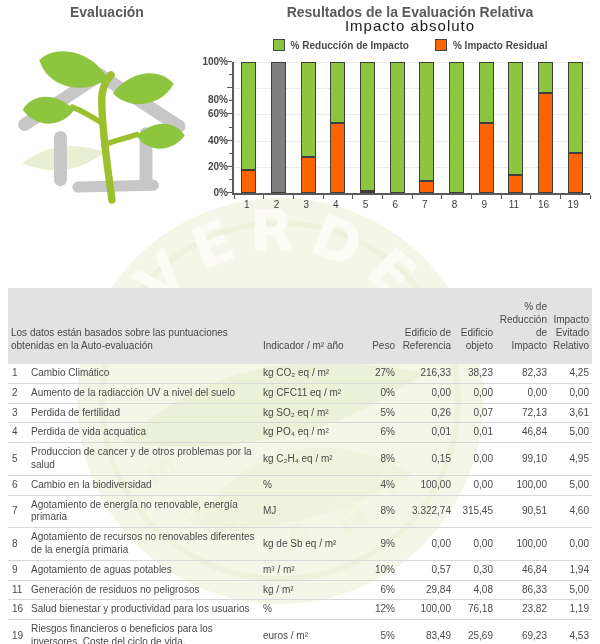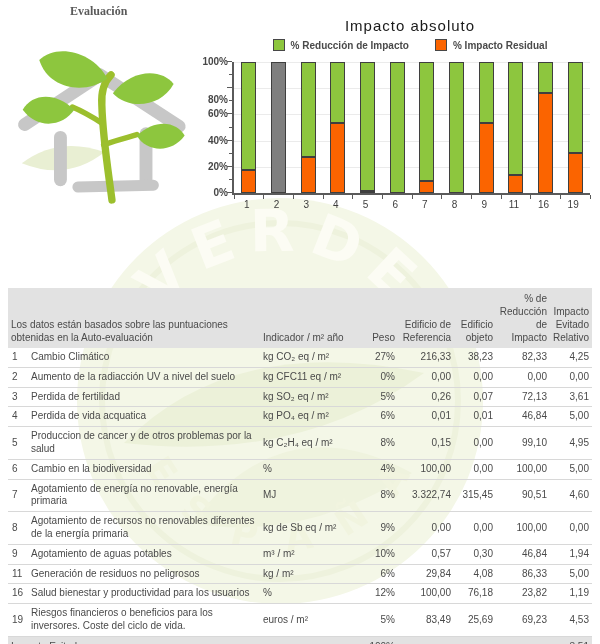--- a/index.html
+++ b/index.html
@@ -1,20 +1,20 @@
 <!DOCTYPE html>
 <html><head>
 <meta charset="utf-8">
 <style>
   html,body{margin:0;padding:0;background:#fff;}
   #stage{position:relative;width:600px;height:644px;background:#ffffff;overflow:hidden;
          font-family:"Liberation Sans",sans-serif;color:#4a4a4a;}
   .abs{position:absolute;}
   
-  .sec-title{font-size:12px;font-weight:bold;color:#5a5a5a;font-family:Liberation Serif, serif;}
+  .sec-title{font-size:14px;font-weight:bold;color:#5a5a5a;}
   .chart-head{left:220px;top:4px;width:380px;text-align:center;}
   .chart-main-title{left:220px;top:17px;width:380px;text-align:center;
                     font-size:15px;font-weight:normal;color:#1a1a1a;letter-spacing:1px;}
   
   #legend{left:220px;top:39px;width:380px;display:flex;justify-content:center;gap:26px;align-items:center;}
   .leg-item{display:flex;align-items:center;gap:6px;}
   .leg-swatch{width:12px;height:12px;border:1px solid #474747;box-sizing:border-box;}
   .leg-label{font-size:10px;font-weight:bold;color:#4a4a4a;}
   
   #plot{left:232px;top:62px;width:356px;height:131px;
@@ -29,21 +29,21 @@
   #xlabs{left:232px;top:199px;width:356px;height:14px;z-index:2;}
   .xlab{position:absolute;top:0;text-align:center;font-size:10px;color:#3d3d3d;}
   
   #watermark{left:72px;top:193px;width:416px;height:416px;z-index:0;}
   
   #plant{left:8px;top:30px;width:184px;height:178px;}
   
   #tbl-title{left:0;top:262px;width:600px;text-align:center;z-index:2;}
   #tbl-wrap{left:8px;top:288px;width:584px;z-index:1;}
   table{border-collapse:collapse;width:584px;table-layout:fixed;font-size:10px;color:#4a4a4a;}
-  thead th{background:#e2e2e2;font-weight:normal;vertical-align:bottom;padding:4px 3px;line-height:1.3;}
+  thead th{background:#e2e2e2;font-weight:normal;vertical-align:bottom;padding:12px 3px;line-height:1.3;}
   th.left{text-align:left;} th.right{text-align:right;} td{padding:3px 3px;line-height:1.28;vertical-align:middle;}
   tbody tr{border-bottom:1px solid #d8d8d8;}
   td.num{text-align:left;padding-left:4px;} td.name{text-align:left;}
   td.ind{text-align:left;margin-left:36px;} td.r{text-align:right;}
   tfoot td{background:#e2e2e2;padding:4px 3px;}
 </style>
 </head>
 <body>
 
 <div id="stage">
@@ -79,20 +79,21 @@
       <path d="M113,178 C108,140 103,110 102,75 C101,60 104,50 112,42" stroke="#9cbf2d" stroke-width="8" fill="none" stroke-linecap="round"></path>
       <path d="M103,95 C92,88 82,82 70,77" stroke="#9cbf2d" stroke-width="6" fill="none" stroke-linecap="round"></path>
       <path d="M104,118 C118,113 130,110 140,107" stroke="#9cbf2d" stroke-width="6" fill="none" stroke-linecap="round"></path>
       <path d="M108,46 C92,16 52,8 34,26 C44,58 84,64 108,46" fill="#8dc63e"></path>
       <path d="M114,62 C136,34 168,36 180,52 C166,78 130,80 114,62" fill="#8dc63e"></path>
       <path d="M72,80 C52,60 26,62 16,80 C32,102 60,98 72,80" fill="#8dc63e"></path>
       <path d="M140,108 C162,88 184,94 192,108 C178,128 150,126 140,108" fill="#8dc63e"></path>
     </g>
   </svg>
 
+  <div class="abs sec-title chart-head">Resultados de la Evaluación Relativa</div>
   <div class="abs chart-main-title">Impacto absoluto</div>
 
   <div id="legend" class="abs">
     <div class="leg-item">
       <span class="leg-swatch" style="background: rgb(141, 198, 62);"></span>
       <span class="leg-label">% Reducción de Impacto</span>
     </div>
     <div class="leg-item">
       <span class="leg-swatch" style="background: rgb(251, 100, 0);"></span>
       <span class="leg-label">% Impacto Residual</span>

